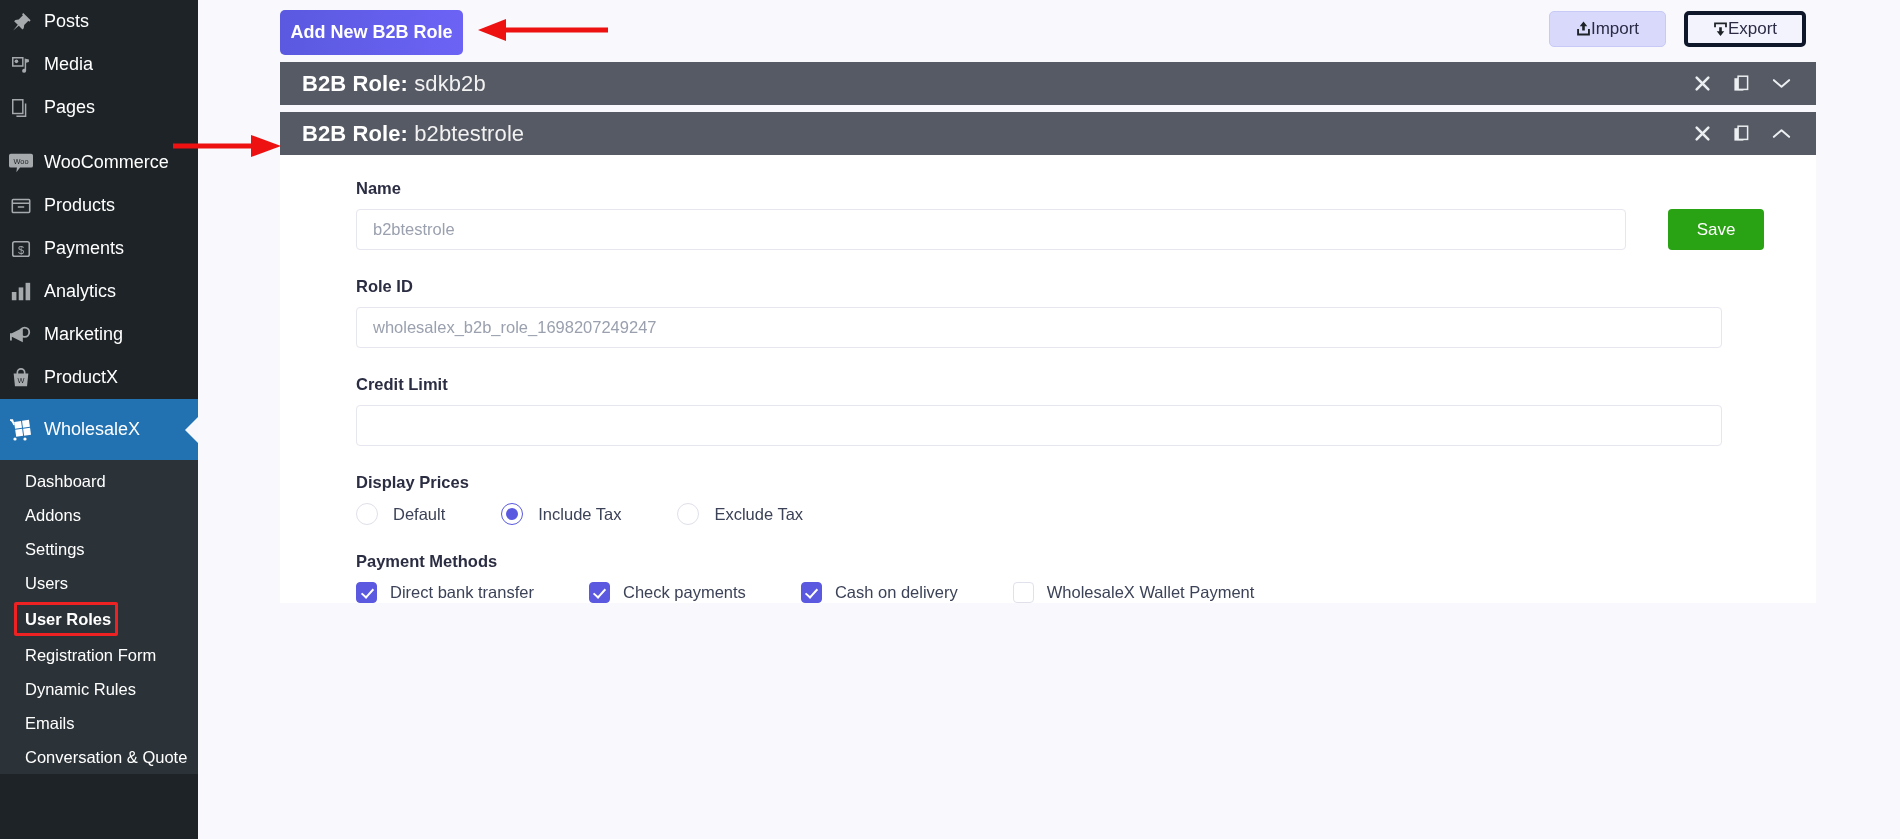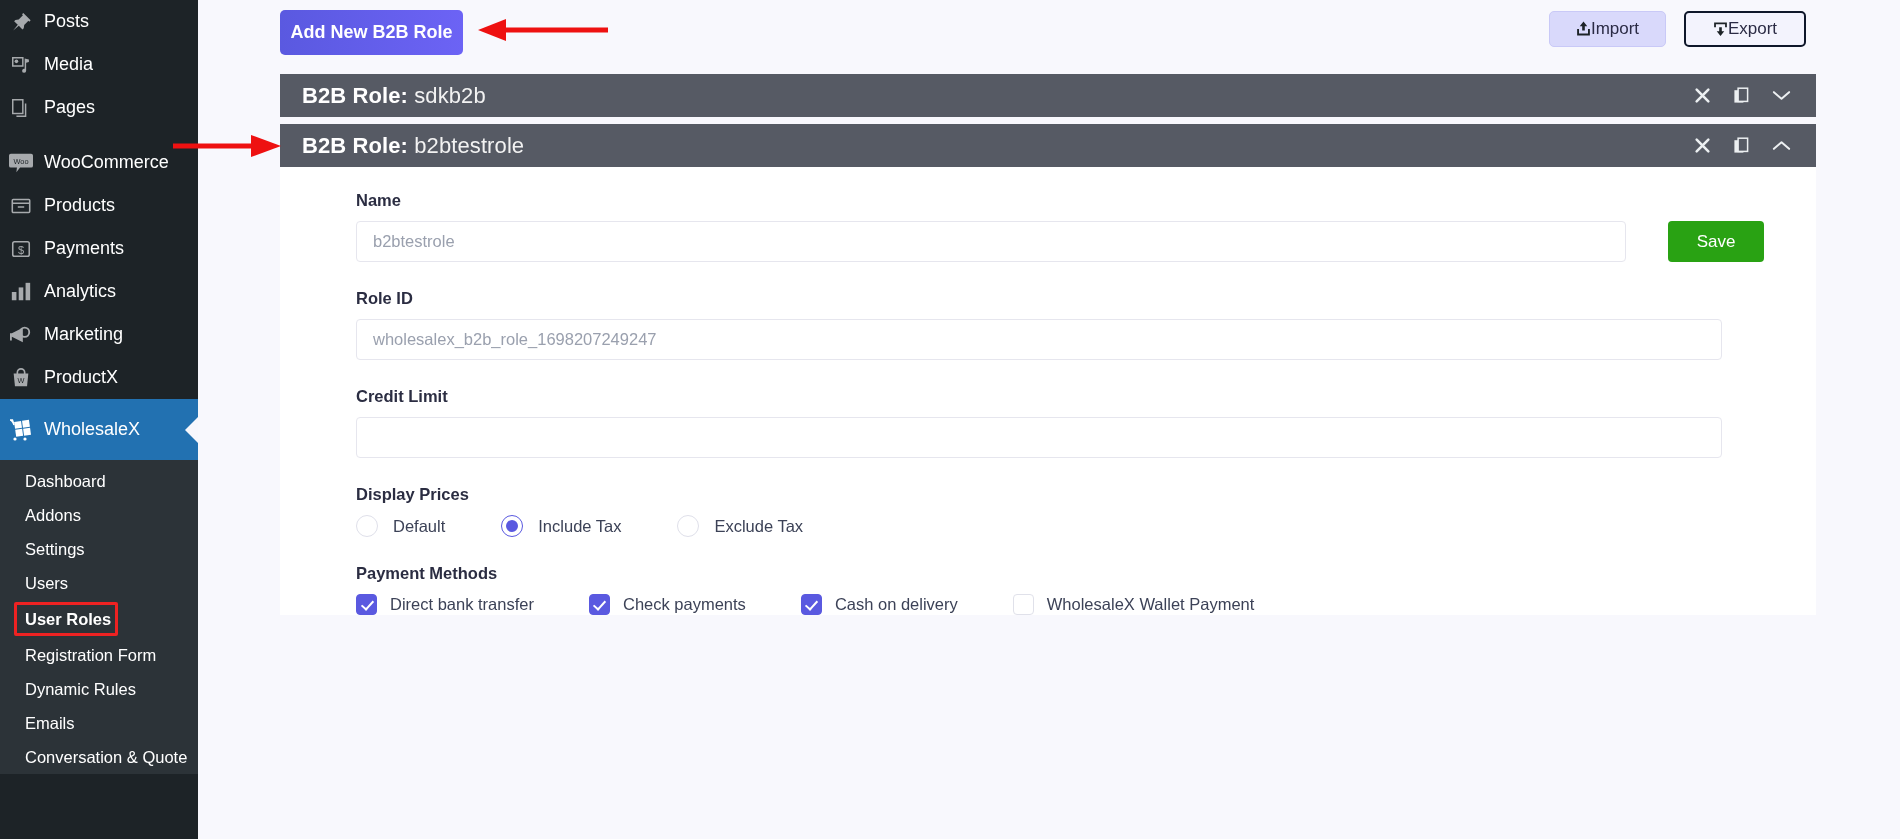--- a/index.html
+++ b/index.html
@@ -41,39 +41,39 @@
   .sub-item.boxed{
     display:inline-block;border:3px solid #ee2222;padding:4px 4px 4px 8px;
     margin-left:14px;border-radius:2px;color:#fff;font-weight:bold;
   }
 
   
   .main{
     position:absolute;left:198px;top:0;width:1702px;height:839px;
     background:#f8f8fd;
   }
-  .toolbar{position:relative;height:74px;}
+  .toolbar{position:relative;height:62px;}
   .btn-add{
     position:absolute;left:82px;top:10px;width:183px;height:45px;
     background:linear-gradient(90deg,#5a59e0 0%,#6c63f5 100%);
     border:none;border-radius:5px;color:#fff;font-size:18px;font-weight:bold;
     font-family:"Liberation Sans", sans-serif;cursor:pointer;
     display:flex;align-items:center;justify-content:center;
   }
   .arrow-wrap{position:absolute;pointer-events:none;}
   .arrow-top{left:272px;top:17px;}
   .arrow-left{left:-27px;top:133px;}
   .btn-io{
     position:absolute;top:11px;height:36px;border-radius:5px;
     display:flex;align-items:center;justify-content:center;
     font-size:17px;color:#2b2b45;cursor:pointer;box-sizing:border-box;
     font-family:"Liberation Sans", sans-serif;
   }
   .btn-import{right:234px;width:117px;background:#d9d9fb;border:1px solid #c9c9f7;}
-  .btn-export{right:94px;width:122px;background:#f3f3fd;border:2px solid #0f172a;}
+  .btn-export{right:94px;width:122px;background:#f3f3fd;border:4px solid #0f172a;}
   .btn-io svg{display:block;}
 
   
   .card{margin:0 84px 0 82px;}
   .role-head{
     height:43px;background:#565a64;display:flex;align-items:center;
     padding:0 0 0 22px;box-sizing:border-box;
   }
   .role-head .title{font-size:22px;color:#f2f2f2;letter-spacing:.1px;}
   .role-head .title b{font-weight:bold;color:#ffffff;}

